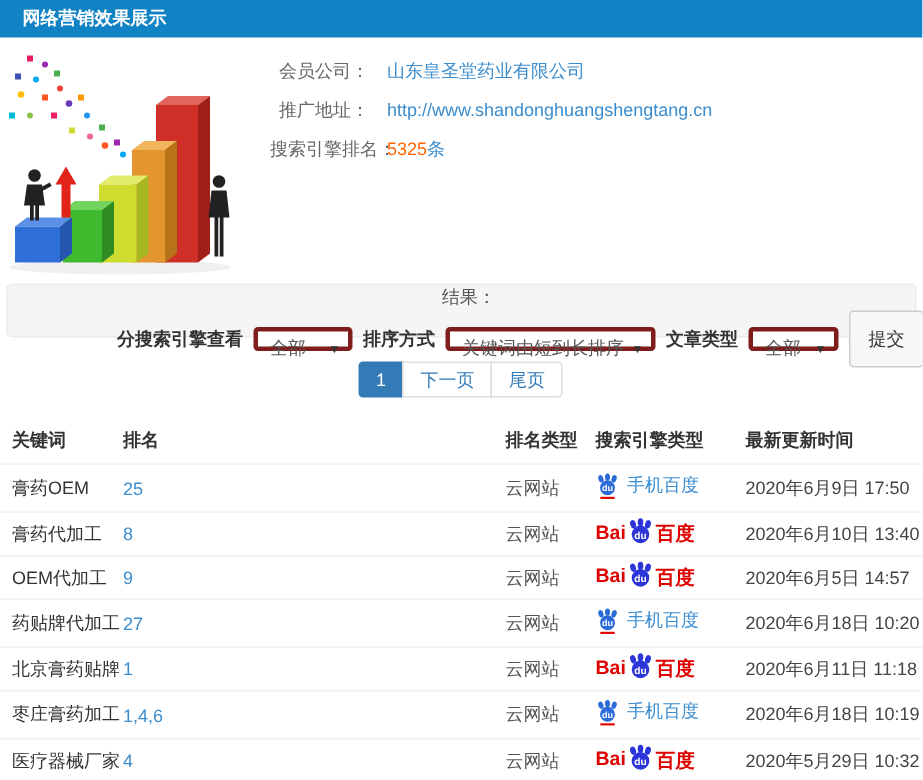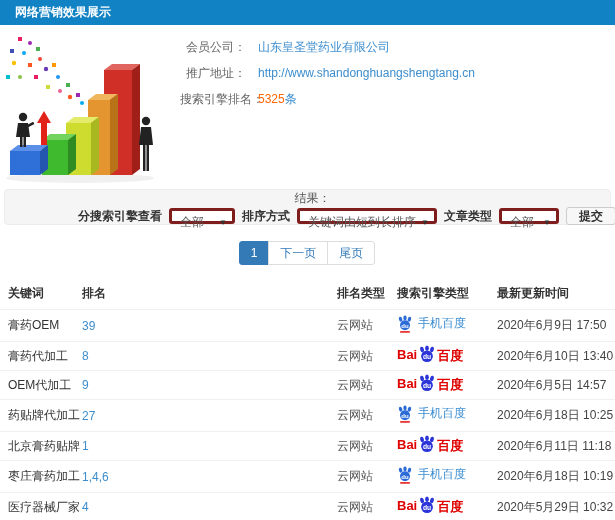--- a/index.html
+++ b/index.html
@@ -27,22 +27,22 @@
     border:1px solid #ececec; border-radius:4px; display:flex; align-items:center;
     padding:0 0 0 10px;flex-direction:column; }
   .result-label { color:#555; }
   .filter-right { margin-left:auto; display:flex; align-items:center; gap:7px; margin-right:-6px; }
   .filter-name { font-weight:bold; color:#333; white-space:nowrap; }
   .select { position:relative; background:#fff; border:3px solid #7f1d1d; border-radius:3px;
     height:16px; line-height:22px; padding:0 18px 0 8px; color:#555; white-space:nowrap;
     cursor:pointer; }
   .select .arrow { position:absolute; right:5px; top:0; font-size:8px; color:#333; line-height:24px; }
   .sel-engine { width:66px; } .sel-sort { min-width:128px; } .sel-article { width:60px; }
-  .submit-btn { height:18px; padding:0 12px; background:#f7f7f7; border:1px solid #ccc;
-    border-radius:3px; color:#333; cursor:pointer; white-space:nowrap; font-size:12px;font-weight:bold; }
+  .submit-btn { height:38px; padding:0 12px; background:#f7f7f7; border:1px solid #ccc;
+    border-radius:3px; color:#333; cursor:pointer; white-space:nowrap; font-size:12px; }
 
   
   .pagination { display:flex; justify-content:center; margin:16px 0 13px 0; }
   .page-item { border:1px solid #ddd; background:#fff; color:#337ab7; padding:4px 11px;
     margin-left:-1px; cursor:pointer; line-height:14px; }
   .page-item.active { background:#337ab7; border-color:#337ab7; color:#fff; }
   .page-item:first-child { border-radius:3px 0 0 3px; }
   .page-item:last-child { border-radius:0 3px 3px 0; }
 
   
@@ -199,21 +199,21 @@
       <th class="col-pad">关键词</th>
       <th>排名</th>
       <th>排名类型</th>
       <th>搜索引擎类型</th>
       <th>最新更新时间</th>
     </tr>
   </thead>
   <tbody>
   <tr>
     <td class="col-pad">膏药OEM</td>
-    <td><span class="rank-link">39</span></td>
+    <td><span class="rank-link">25</span></td>
     <td class="rank-type">云网站</td>
     <td>
       
       <span class="eng eng-mobile">
         <svg class="paw-svg" width="16" height="18" viewBox="0 0 20 22">
           <g fill="#2b6bd8">
             <ellipse cx="4.5" cy="5" rx="2.1" ry="3.1" transform="rotate(-18 4.5 5)"></ellipse>
             <ellipse cx="10" cy="3.6" rx="2.1" ry="3.1"></ellipse>
             <ellipse cx="15.5" cy="5" rx="2.1" ry="3.1" transform="rotate(18 15.5 5)"></ellipse>
             <circle cx="10" cy="12.5" r="6.2"></circle>
@@ -294,21 +294,21 @@
             <circle cx="10" cy="12.5" r="6.2"></circle>
           </g>
           <text x="10" y="15.4" text-anchor="middle" font-size="7.5" font-weight="bold" fill="#fff" font-family="Liberation Sans, sans-serif">du</text>
           <rect x="4" y="20" width="12" height="1.8" fill="#e10602"></rect>
         </svg>
         <span class="txt">手机百度</span>
       </span>
       
       
     </td>
-    <td class="update-time">2020年6月18日 10:25</td>
+    <td class="update-time">2020年6月18日 10:20</td>
   </tr>
 
   <tr>
     <td class="col-pad">北京膏药贴牌</td>
     <td><span class="rank-link">1</span></td>
     <td class="rank-type">云网站</td>
     <td>
       
       
       

